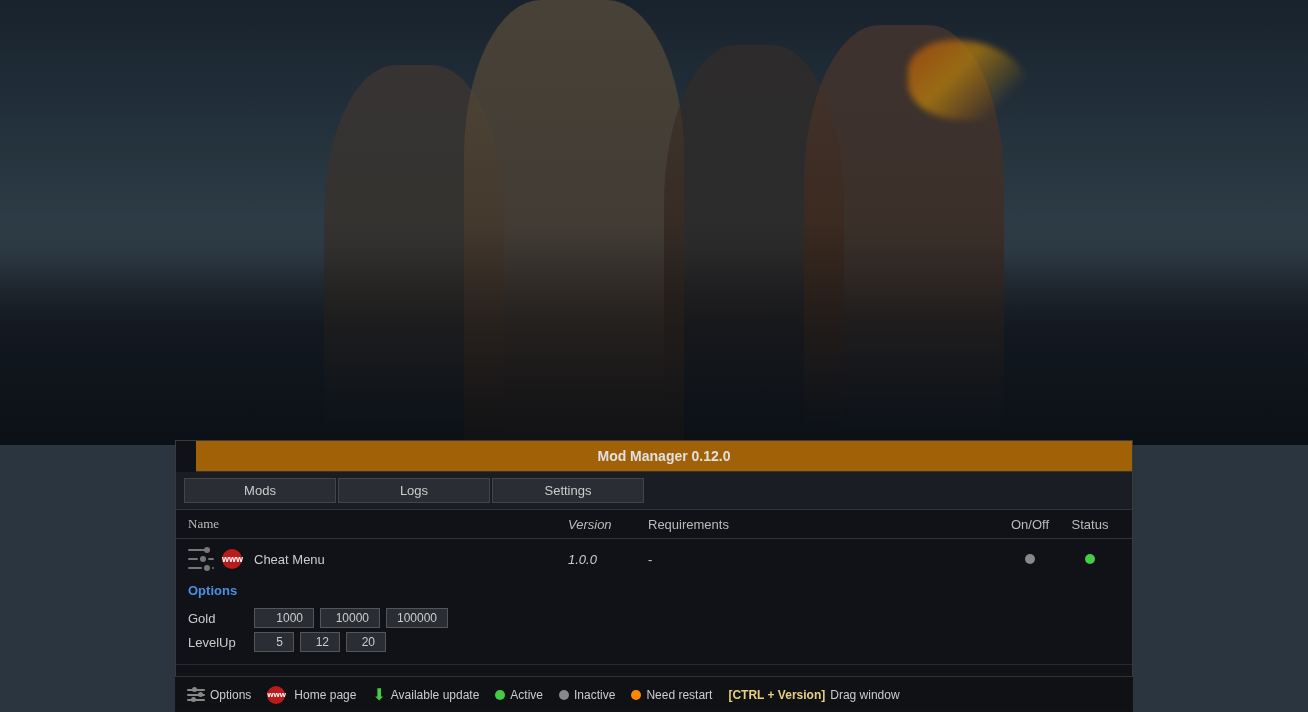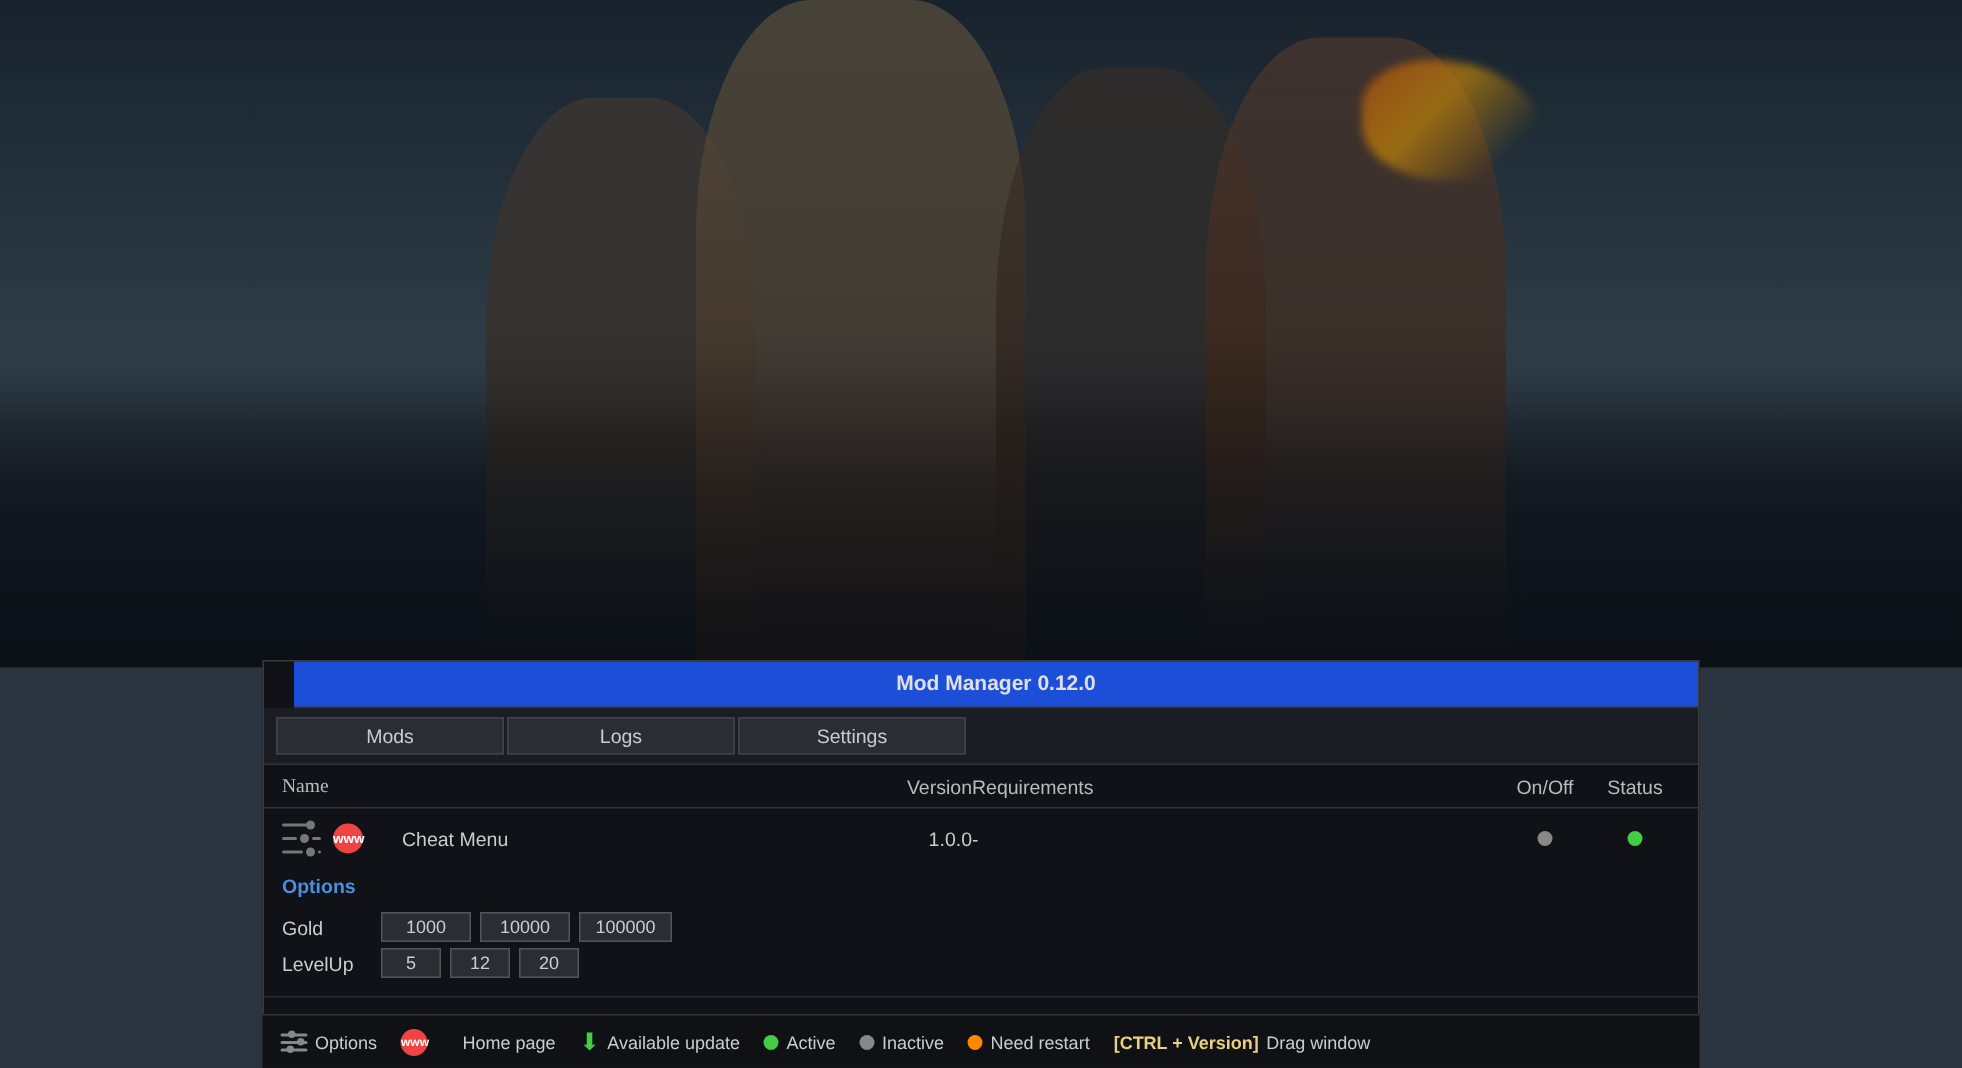--- a/index.html
+++ b/index.html
@@ -41,21 +41,21 @@
       top: 440px;
       left: 175px;
       right: 175px;
       bottom: 0;
       background: rgba(15, 18, 22, 0.97);
       border: 1px solid #3a3a3a;
     }
 
     
     .title-bar {
-      background: #1d4ed8;
+      background: #a16207;
       text-align: center;
       padding: 6px 0;
       border-bottom: 1px solid #333;
       margin-left: 20px;
     }
     .title-bar span {
       color: #e0e0e0;
       font-size: 14px;
       font-weight: bold;
     }
@@ -87,21 +87,21 @@
     
     .table-header {
       display: flex;
       align-items: center;
       padding: 6px 12px;
       border-bottom: 1px solid #333;
       color: #bbb;
       font-size: 13px;
     }
     .col-name { flex: 0 0 380px; font-family: Liberation Serif, serif; }
-    .col-version { flex: 0 0 80px; text-align: right; }
+    .col-version { flex: 0 0 80px; text-align: left; font-style: italic; }
     .col-requirements { flex: 1; }
     .col-onoff { flex: 0 0 60px; text-align: center; }
     .col-status { flex: 0 0 60px; text-align: center; }
 
     
     .table-row {
       border-bottom: 1px solid #2a2a2a;
     }
     .table-row-main {
       display: flex;
@@ -137,35 +137,35 @@
       color: #ccc;
     }
     .option-btn {
       background: #2a2e34;
       border: 1px solid #555;
       color: #ccc;
       padding: 2px 10px;
       font-size: 12px;
       cursor: pointer;
       min-width: 60px;
-      text-align: center;
+      text-align: right;
     }
 
     .icon-www {
       display: inline-block;
       width: 20px;
       height: 20px;
-      background: #ef4444;
+      background: #b91c1c;
       border-radius: 50%;
       text-align: center;
       line-height: 20px;
       font-size: 9px;
       color: white;
       font-weight: bold;
-      margin-right: 18px;
+      margin-right: 4px;
       cursor: pointer;
     }
 
     
     .dot {
       display: inline-block;
       width: 10px;
       height: 10px;
       border-radius: 50%;
     }

